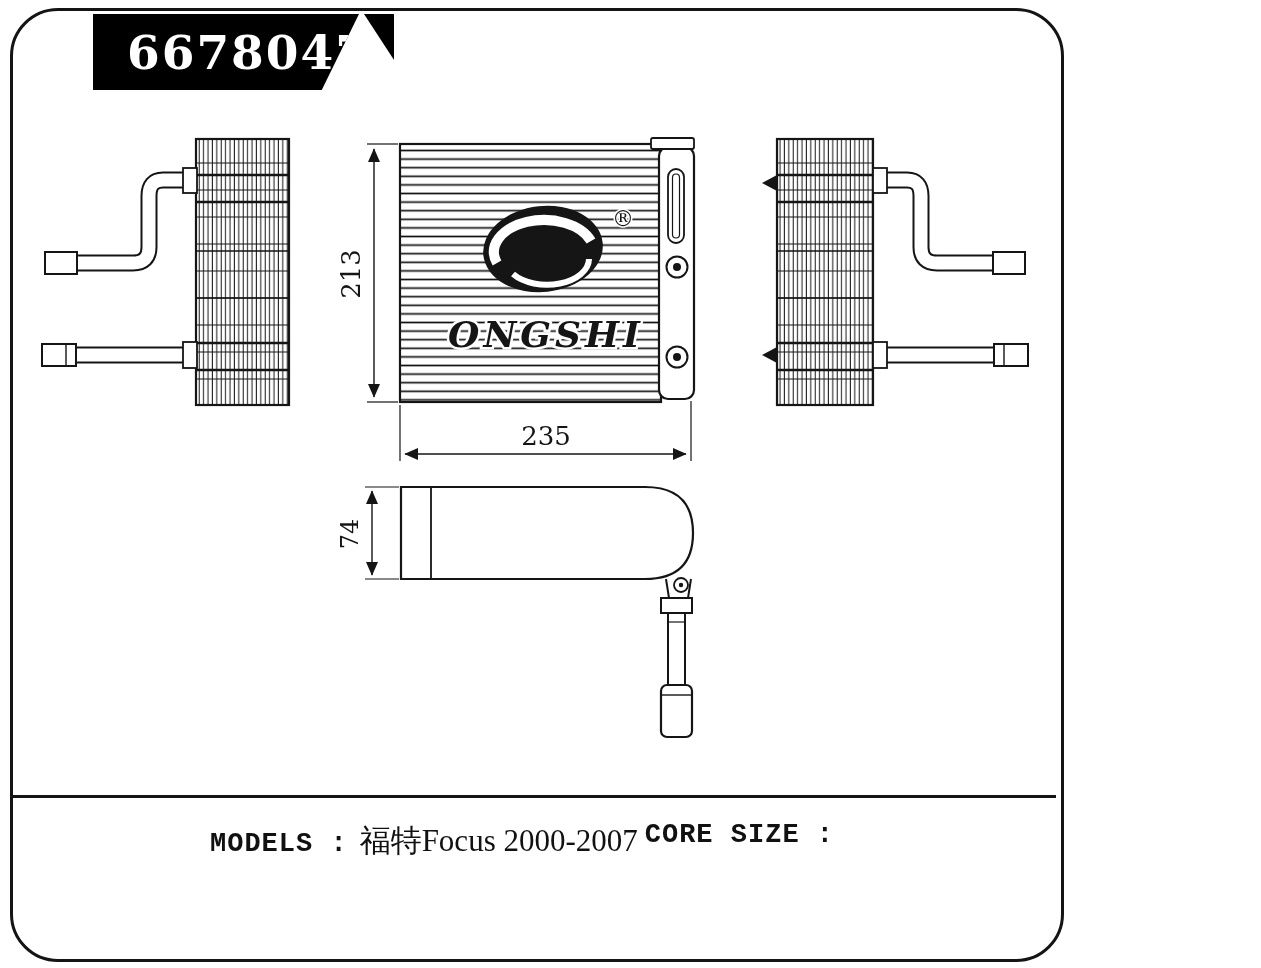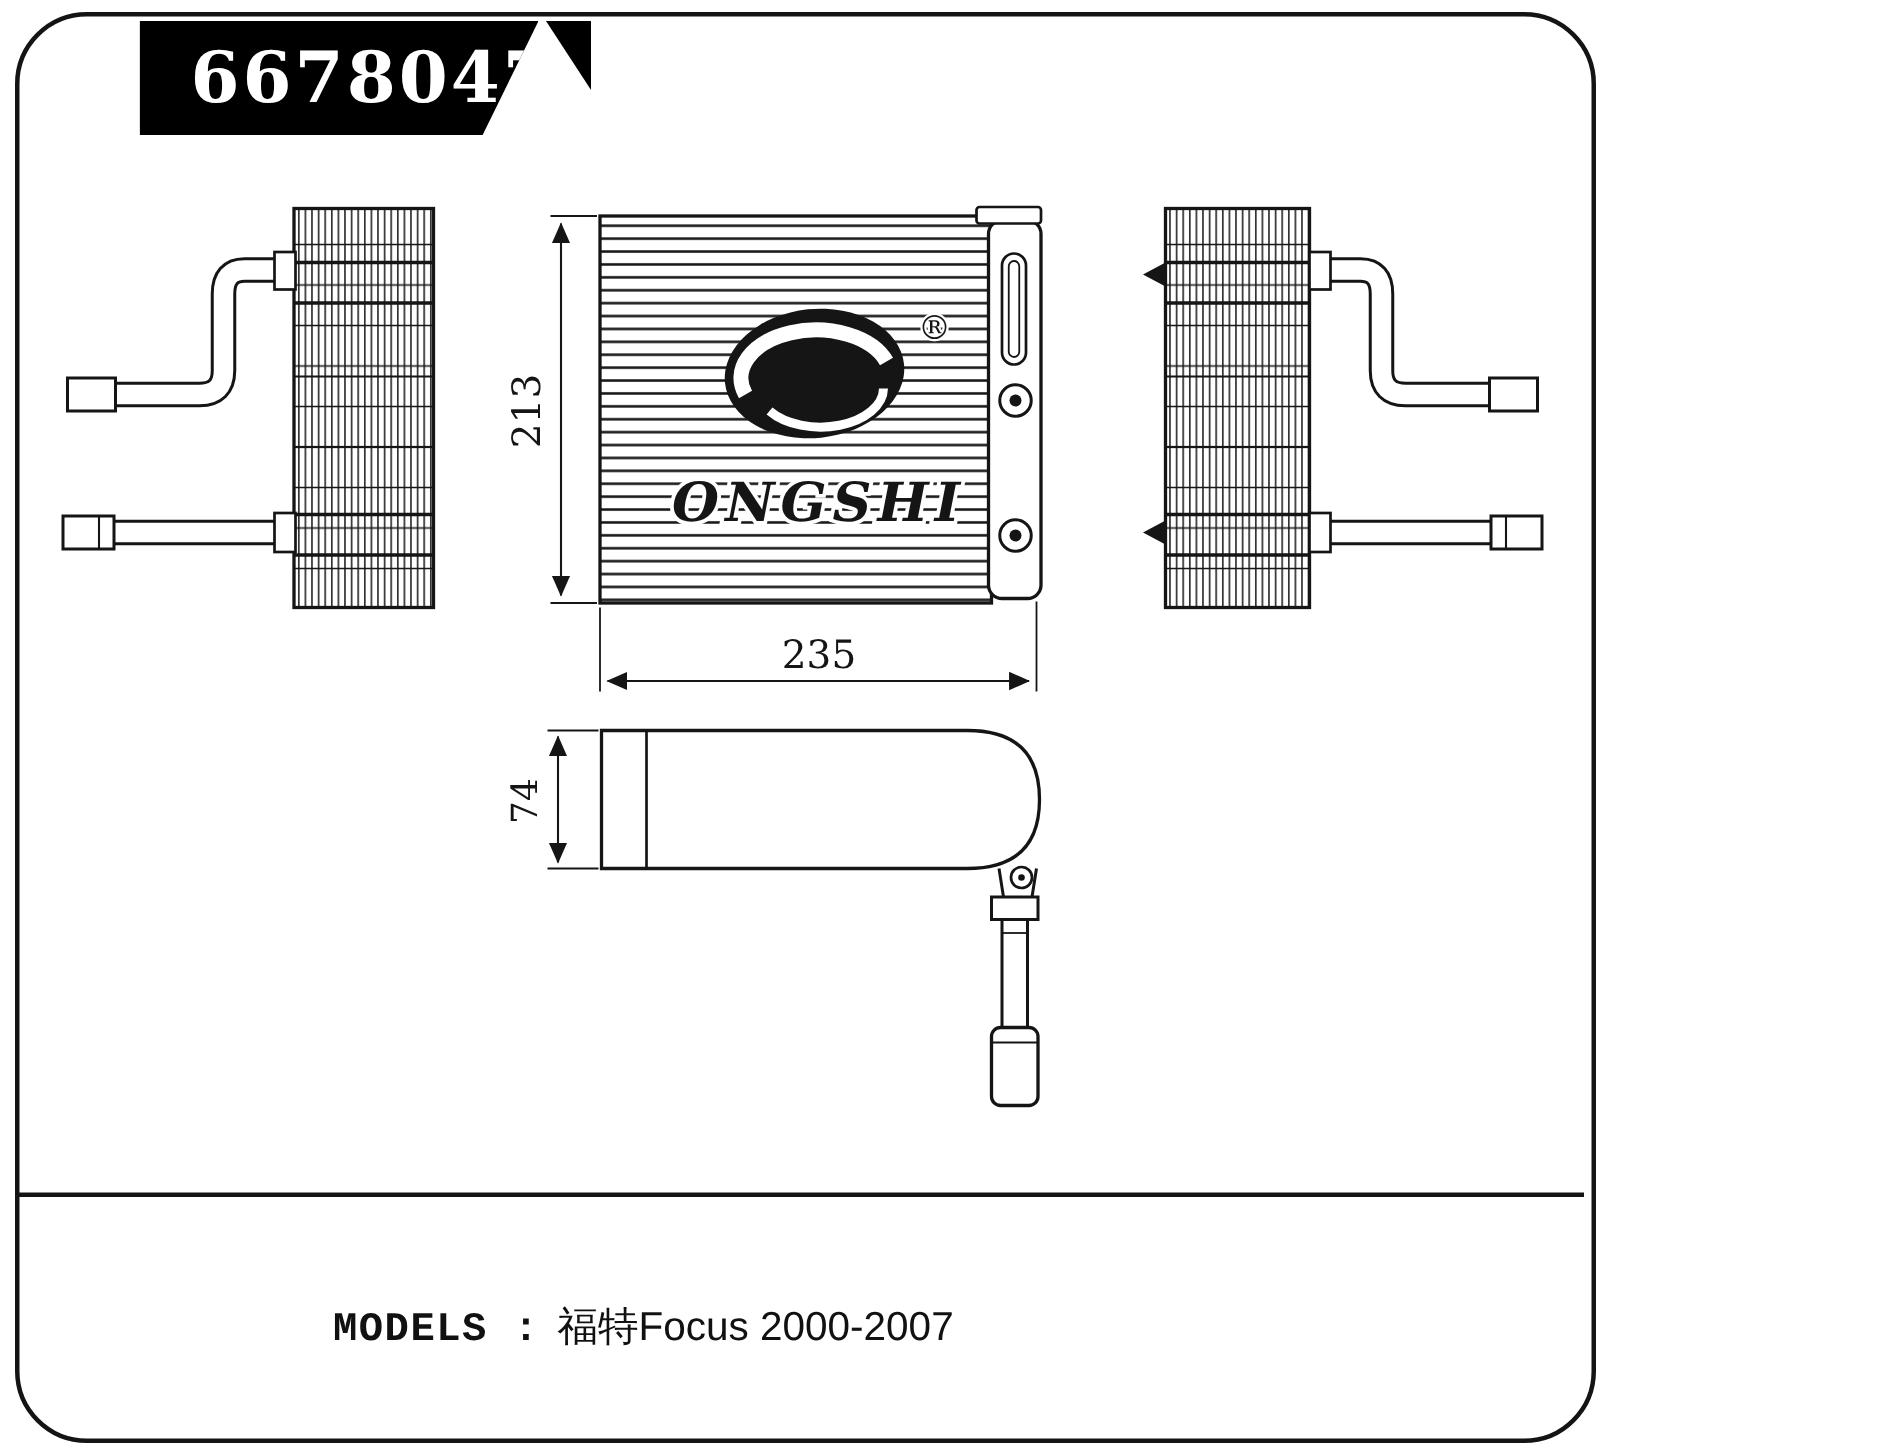--- a/index.html
+++ b/index.html
@@ -17,27 +17,27 @@
             background:#000; clip-path:polygon(0 0, 100% 0, 86% 100%, 0 100%);
             z-index:5; display:flex; align-items:center; }
   .banner-number { color:#fff; font-family:"DejaVu Serif", serif; font-weight:700;
                    font-size:47px; padding-left:34px; letter-spacing:2px; }
   .banner-notch { position:absolute; left:364px; top:14px; width:30px; height:46px;
                   background:#000; clip-path:polygon(0 0, 100% 0, 100% 100%); z-index:5; }
 
   .drawing-svg { position:absolute; left:0; top:0; z-index:2; }
 
   
-  .specs { position:absolute; left:222px; top:820px; z-index:4;
+  .specs { position:absolute; left:210px; top:820px; z-index:4;
            display:flex; flex-direction:row; gap:7px; }
   .spec-line { display:flex; align-items:baseline; white-space:nowrap; }
   .spec-label { font-family:"Liberation Mono", monospace; font-weight:700;
                 font-size:27px; letter-spacing:1px; color:#111; }
-  .spec-value { font-family:Liberation Sans, sans-serif; font-size:27px; color:#111;
-                margin-left:12px;margin-top:46px; }
+  .spec-value { font-family:Liberation Serif, serif; font-size:31px; color:#111;
+                margin-left:12px; }
 </style>
 </head>
 <body>
 
 <div class="page">
 
   <div class="frame"></div>
   <div class="separator"></div>
 
   <div class="banner">
@@ -159,16 +159,17 @@
       <text x="358" y="534" transform="rotate(-90 358 534)" text-anchor="middle" font-size="24" fill="#151515" stroke="none" style="font-family:'DejaVu Serif', serif;">74</text>
     </g>
   </svg>
 
   <div class="specs">
     <div class="spec-line">
       <span class="spec-label">MODELS :</span>
       <span class="spec-value">福特Focus 2000-2007</span>
     </div>
     <div class="spec-line">
+      <span class="spec-label">CORE SIZE :</span>
     </div>
   </div>
 
 </div>
 
 </body></html>

